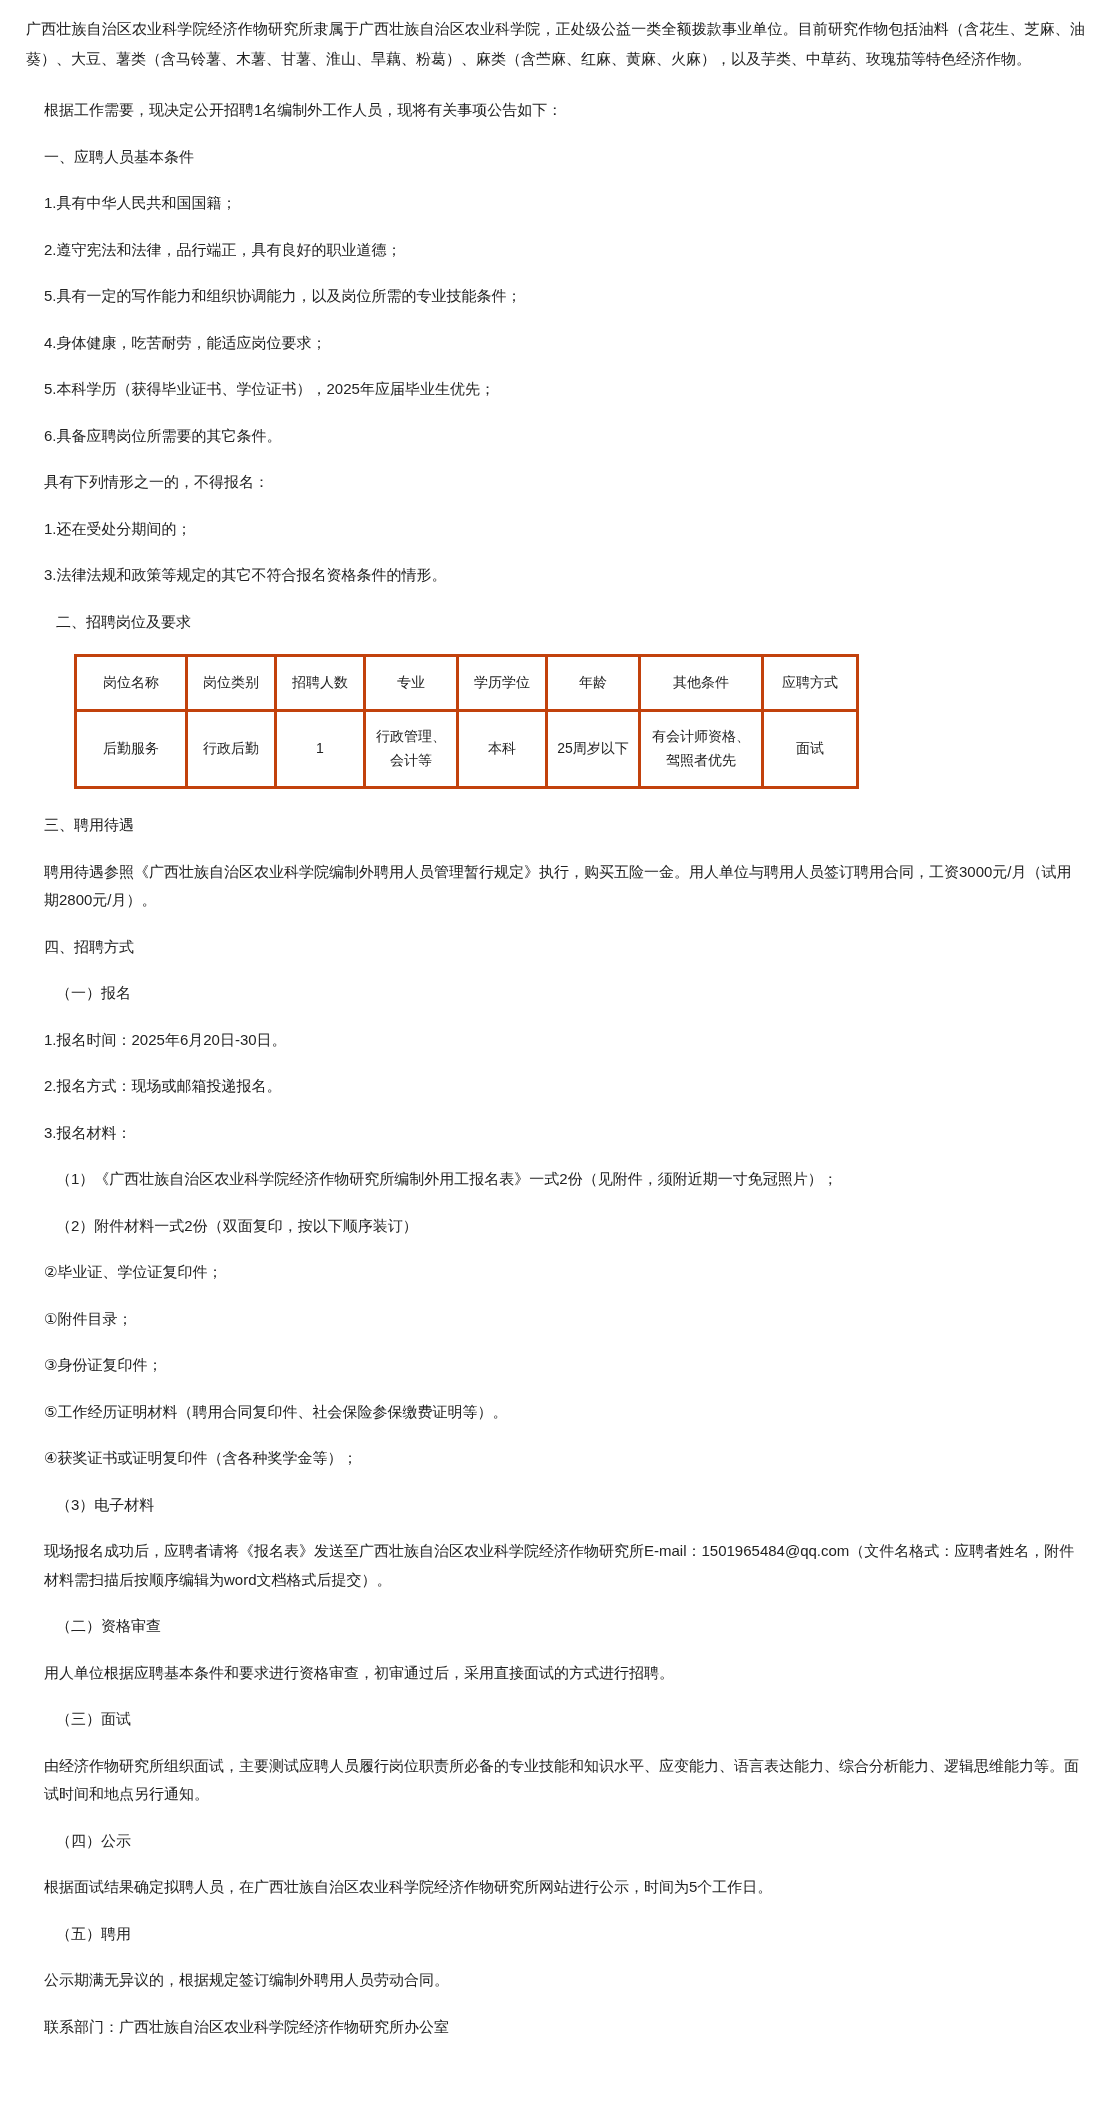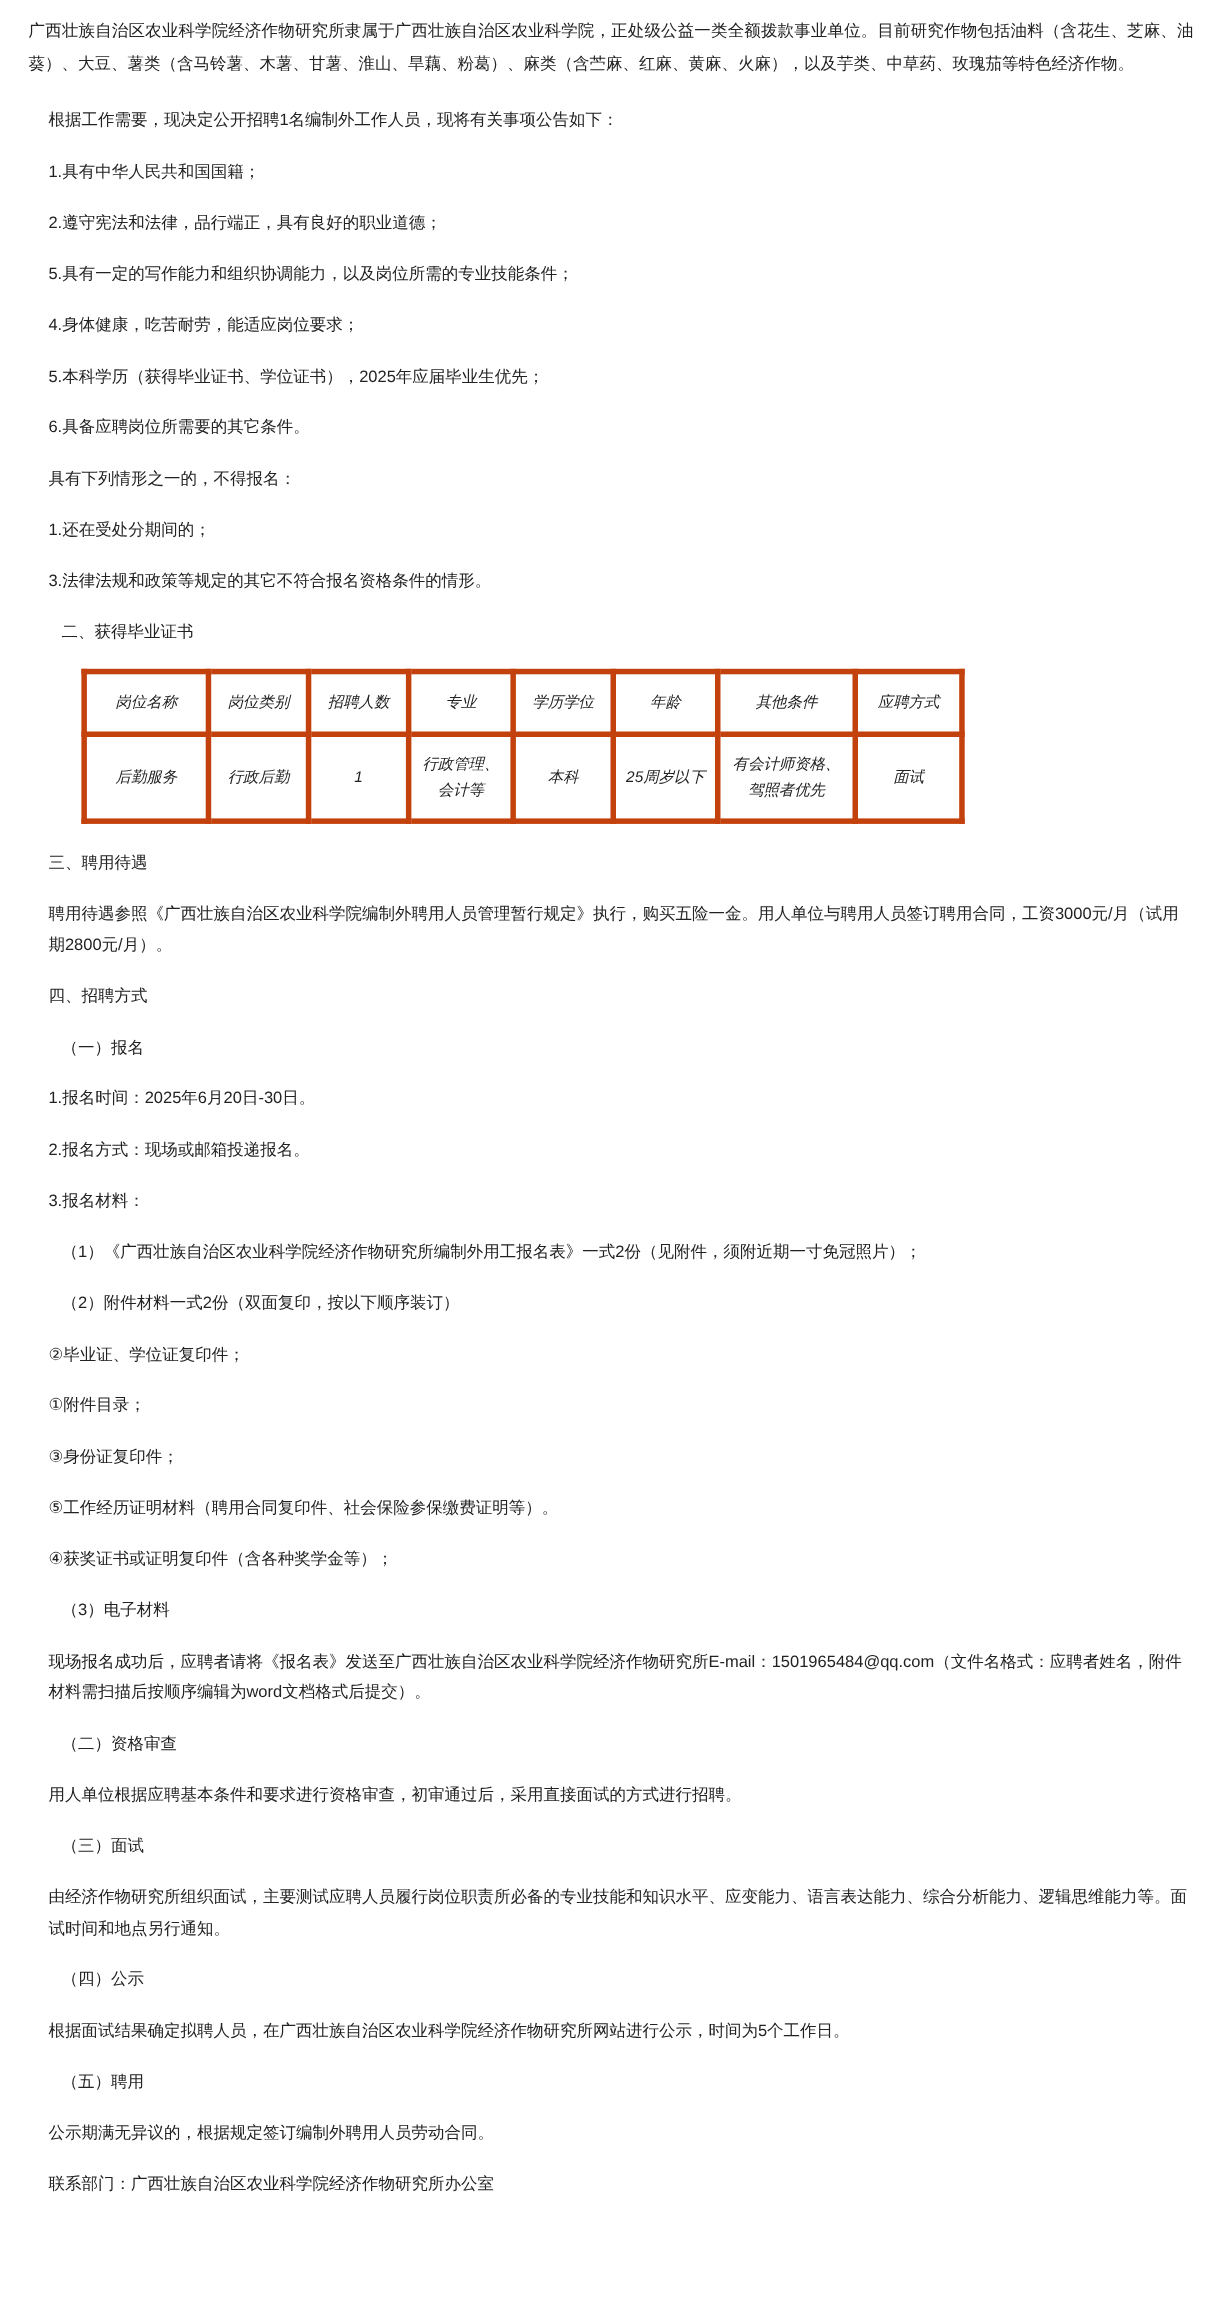--- a/index.html
+++ b/index.html
@@ -35,26 +35,25 @@
     padding-left: 48px;
     margin: 8px 0 22px 0;
   }
   table.jobs {
     border-collapse: collapse;
     table-layout: fixed;
     width: 700px;
     font-size: 14px;
   }
   table.jobs td {
-    border: 5px solid #c2410c;
+    border: 3px solid #c2410c;
     text-align: center;
     vertical-align: middle;
     padding: 9px 0;
     line-height: 1.7;
-    font-style: italic;
   }
   table.jobs tr.head td {
     height: 34px;
   }
   table.jobs tr.body td {
     height: 56px;
   }
   .c1 { width: 108px; }
   .c2 { width: 86px; margin-top: 12px; }
   .c3 { width: 86px; }
@@ -67,33 +66,34 @@
 </style>
 </head>
 <body>
 
 <div class="page">
 
   <p class="intro">广西壮族自治区农业科学院经济作物研究所隶属于广西壮族自治区农业科学院，正处级公益一类全额拨款事业单位。目前研究作物包括油料（含花生、芝麻、油葵）、大豆、薯类（含马铃薯、木薯、甘薯、淮山、旱藕、粉葛）、麻类（含苎麻、红麻、黄麻、火麻），以及芋类、中草药、玫瑰茄等特色经济作物。</p>
 
   <p class="indent2">根据工作需要，现决定公开招聘1名编制外工作人员，现将有关事项公告如下：</p>
 
+  <p class="sec-head">一、应聘人员基本条件</p>
 
   <p class="indent2">1.具有中华人民共和国国籍；</p>
   <p class="indent2">2.遵守宪法和法律，品行端正，具有良好的职业道德；</p>
   <p class="indent2">5.具有一定的写作能力和组织协调能力，以及岗位所需的专业技能条件；</p>
   <p class="indent2">4.身体健康，吃苦耐劳，能适应岗位要求；</p>
   <p class="indent2">5.本科学历（获得毕业证书、学位证书），2025年应届毕业生优先；</p>
   <p class="indent2">6.具备应聘岗位所需要的其它条件。</p>
 
   <p class="indent2">具有下列情形之一的，不得报名：</p>
   <p class="indent2">1.还在受处分期间的；</p>
   <p class="indent2">3.法律法规和政策等规定的其它不符合报名资格条件的情形。</p>
 
-  <p class="sub-head">二、获得毕业证书</p>
+  <p class="sub-head">二、招聘岗位及要求</p>
 
   <div class="tbl-wrap">
     <table class="jobs">
       <tbody>
           <tr class="head">
         <td class="c1">岗位名称</td>
         <td class="c2">岗位类别</td>
         <td class="c3">招聘人数</td>
         <td class="c4">专业</td>
         <td class="c5">学历学位</td>

